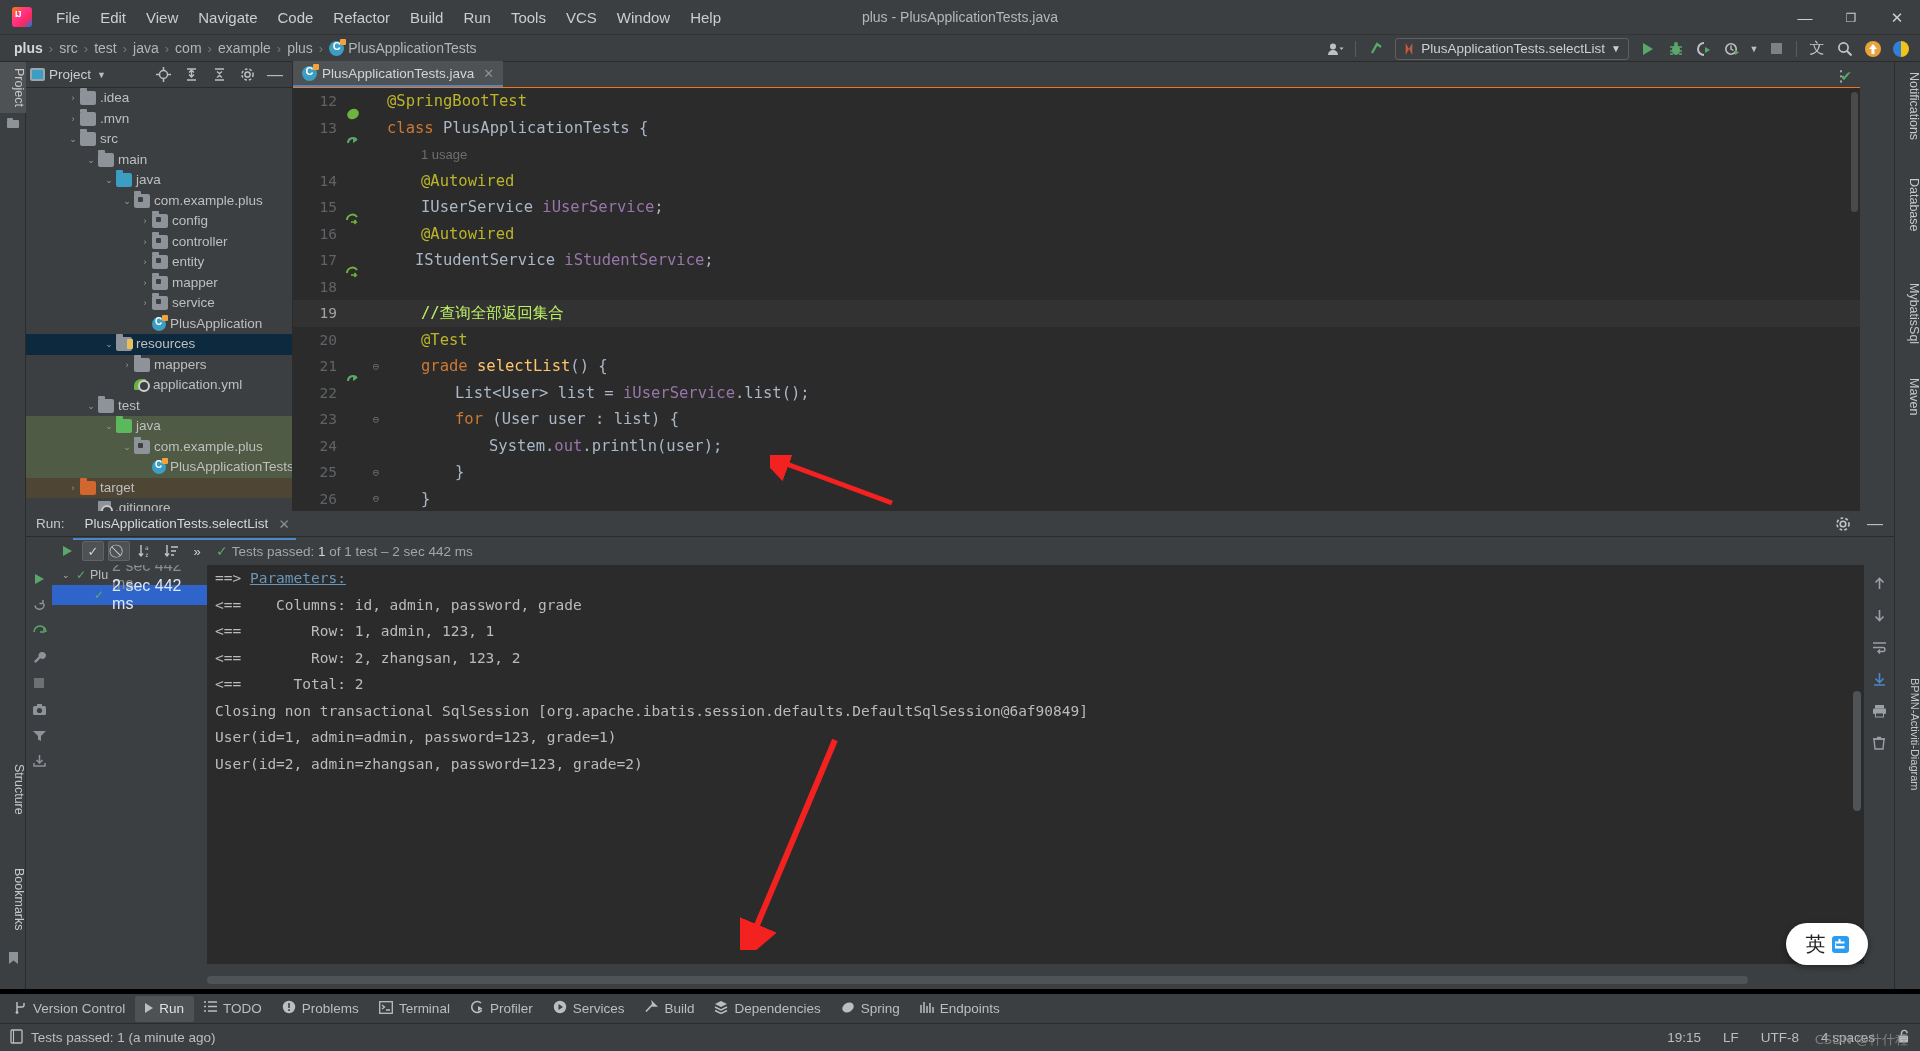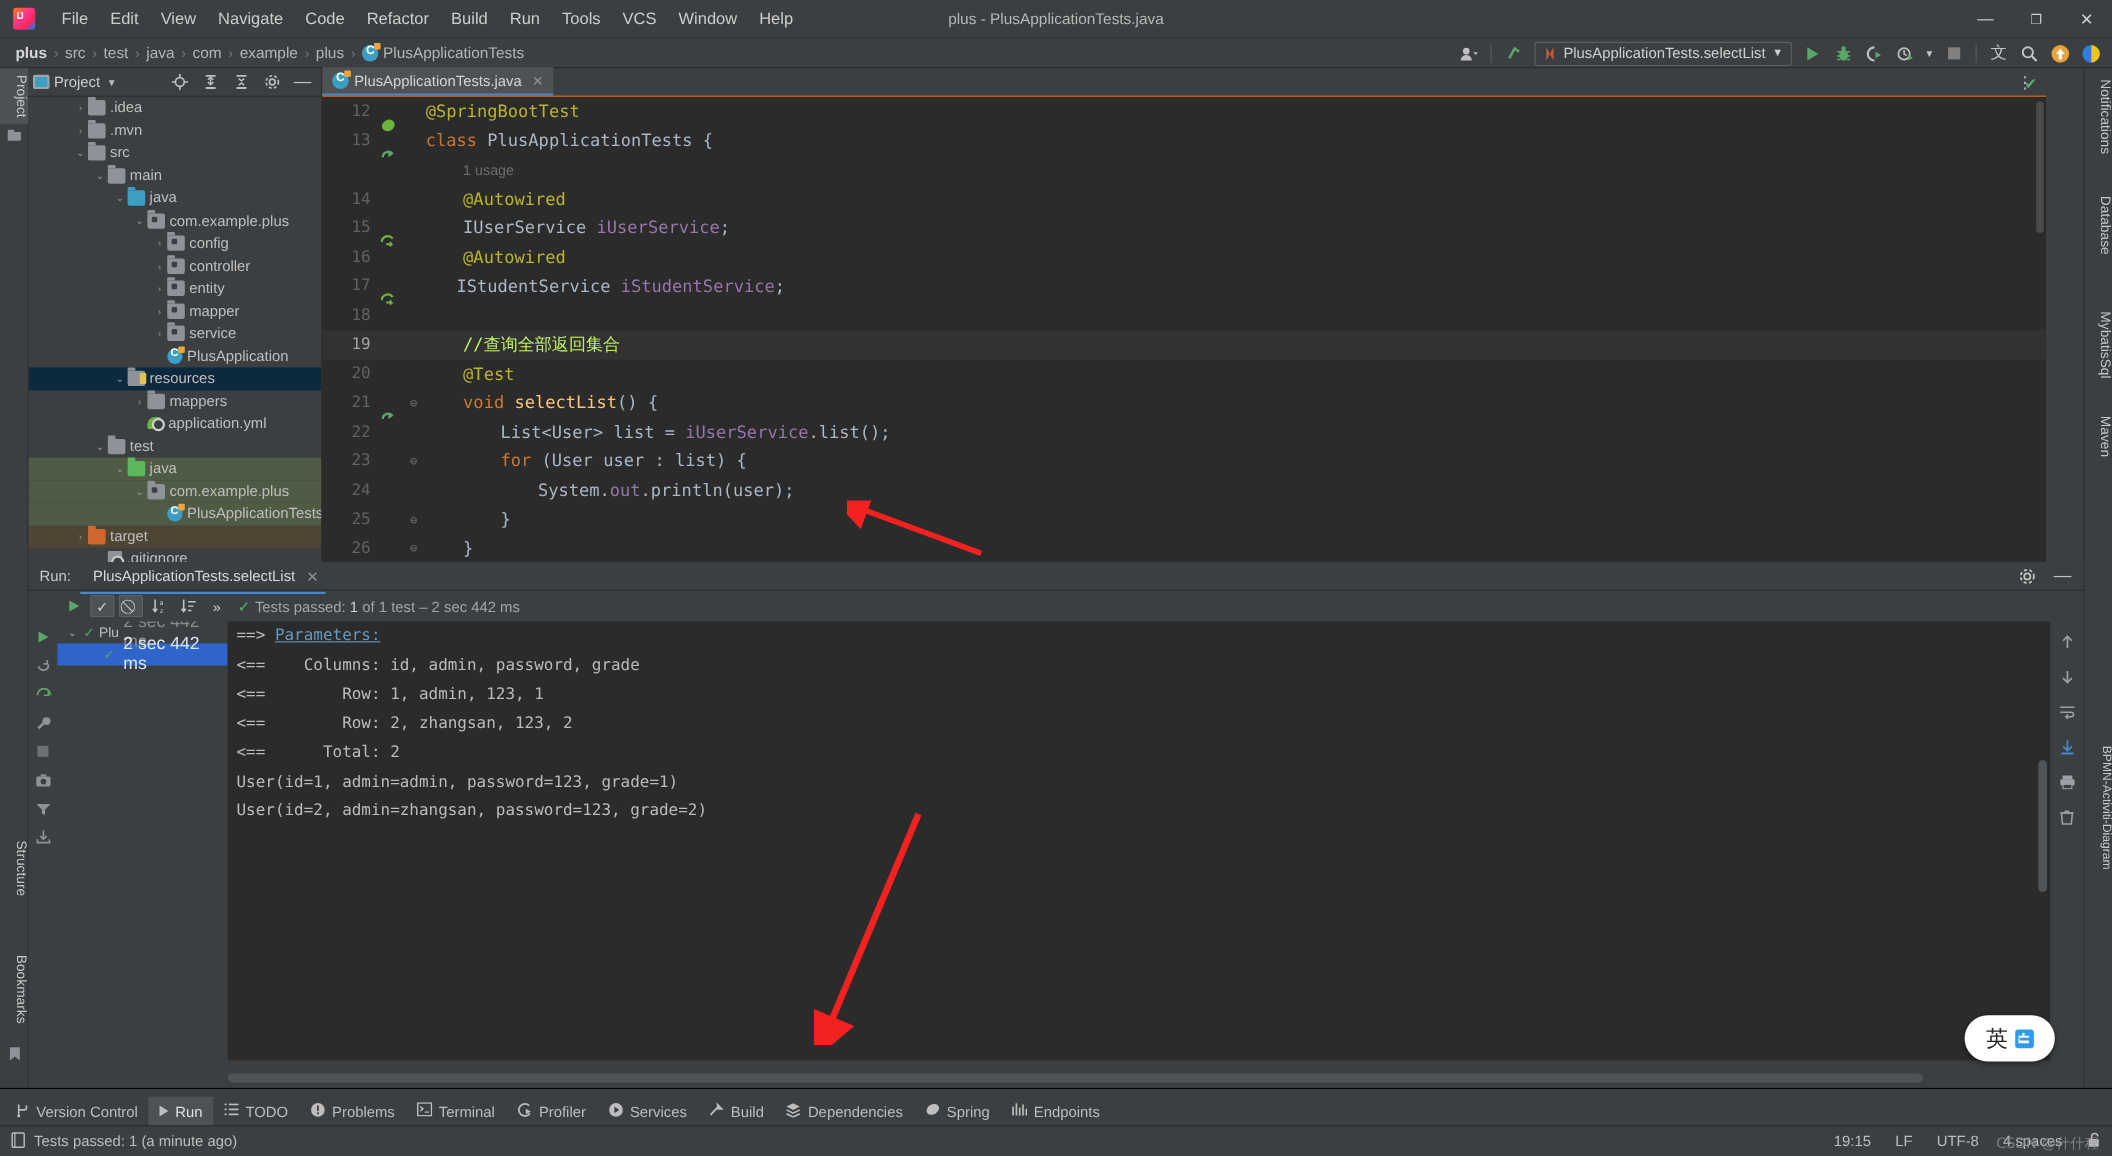--- a/index.html
+++ b/index.html
@@ -306,22 +306,22 @@
   }
   .hscroll-thumb { height: 8px; background: #4f5356; border-radius: 4px; width: 93%; }
   .vscroll-thumb {
     position: absolute; right: 33px; top: 180px; width: 8px; height: 120px;
     background: #4f5356; border-radius: 4px;
   }
 
   
   .bottombar {
     position: absolute; left: 0; bottom: 28px; width: 1920px; height: 34px;
-    background: #3c3f41; display: flex; align-items: flex-end;
-    border-top: 1px solid #000000; padding-left: 4px;
+    background: #3c3f41; display: flex; align-items: center;
+    border-top: 5px solid #000000; padding-left: 4px;
   }
   .btab {
     display: flex; align-items: center; gap: 6px; height: 26px; padding: 0 10px;
     font-size: 13.5px; color: #bdbdbd; border-radius: 2px;
   }
   .btab.active { background: #4e5254; color: #e0e0e0; }
 
   
   .statusbar {
     position: absolute; left: 0; bottom: 0; width: 1920px; height: 28px;
@@ -734,21 +734,21 @@
         </div>
         <div class="cline">
           <span class="gut">21</span>
           <span class="gutter-icons">
             <svg class="run-mark" viewBox="0 0 14 14">
               <path d="M2 9a5 5 0 019-3" stroke="#59a869" stroke-width="2" fill="none"></path>
               <path d="M7 4l4 2.5L7 9z" fill="#59a869"></path>
             </svg>
           </span>
           <span class="foldcol">⊖</span>
-          <span class="ctext" style="margin-left:34px"><span class="kw">void </span><span class="mth">selectList</span><span class="typ">() {</span></span>
+          <span class="ctext" style="margin-left:34px"><span class="kw">grade </span><span class="mth">selectList</span><span class="typ">() {</span></span>
         </div>
         <div class="cline">
           <span class="gut">22</span>
           <span class="gutter-icons"></span>
           <span class="foldcol"></span>
           <span class="ctext" style="margin-left:68px"><span class="typ">List&lt;User&gt; list = </span><span class="fld">iUserService</span><span class="typ">.list();</span></span>
         </div>
         <div class="cline">
           <span class="gut">23</span>
           <span class="gutter-icons"></span>
@@ -895,20 +895,21 @@
           <span class="ttime">2 sec 442 ms</span>
         </div>
       </div>
 
     <div class="console" id="console-root">
         <div class="oline"><span>==&gt; </span><span class="lnk">Parameters:</span></div>
         <div class="oline"><span>&lt;==    Columns: id, admin, password, grade</span></div>
         <div class="oline"><span>&lt;==        Row: 1, admin, 123, 1</span></div>
         <div class="oline"><span>&lt;==        Row: 2, zhangsan, 123, 2</span></div>
         <div class="oline"><span>&lt;==      Total: 2</span></div>
+        <div class="oline"><span>Closing non transactional SqlSession [org.apache.ibatis.session.defaults.DefaultSqlSession@6af90849]</span></div>
         <div class="oline"><span>User(id=1, admin=admin, password=123, grade=1)</span></div>
         <div class="oline"><span>User(id=2, admin=zhangsan, password=123, grade=2)</span></div>
       </div>
     <div class="vscroll-thumb"></div>
     <div class="hscroll">
         <div class="hscroll-thumb"></div>
       </div>
 
     <div class="console-side">
       <div class="tgl">

